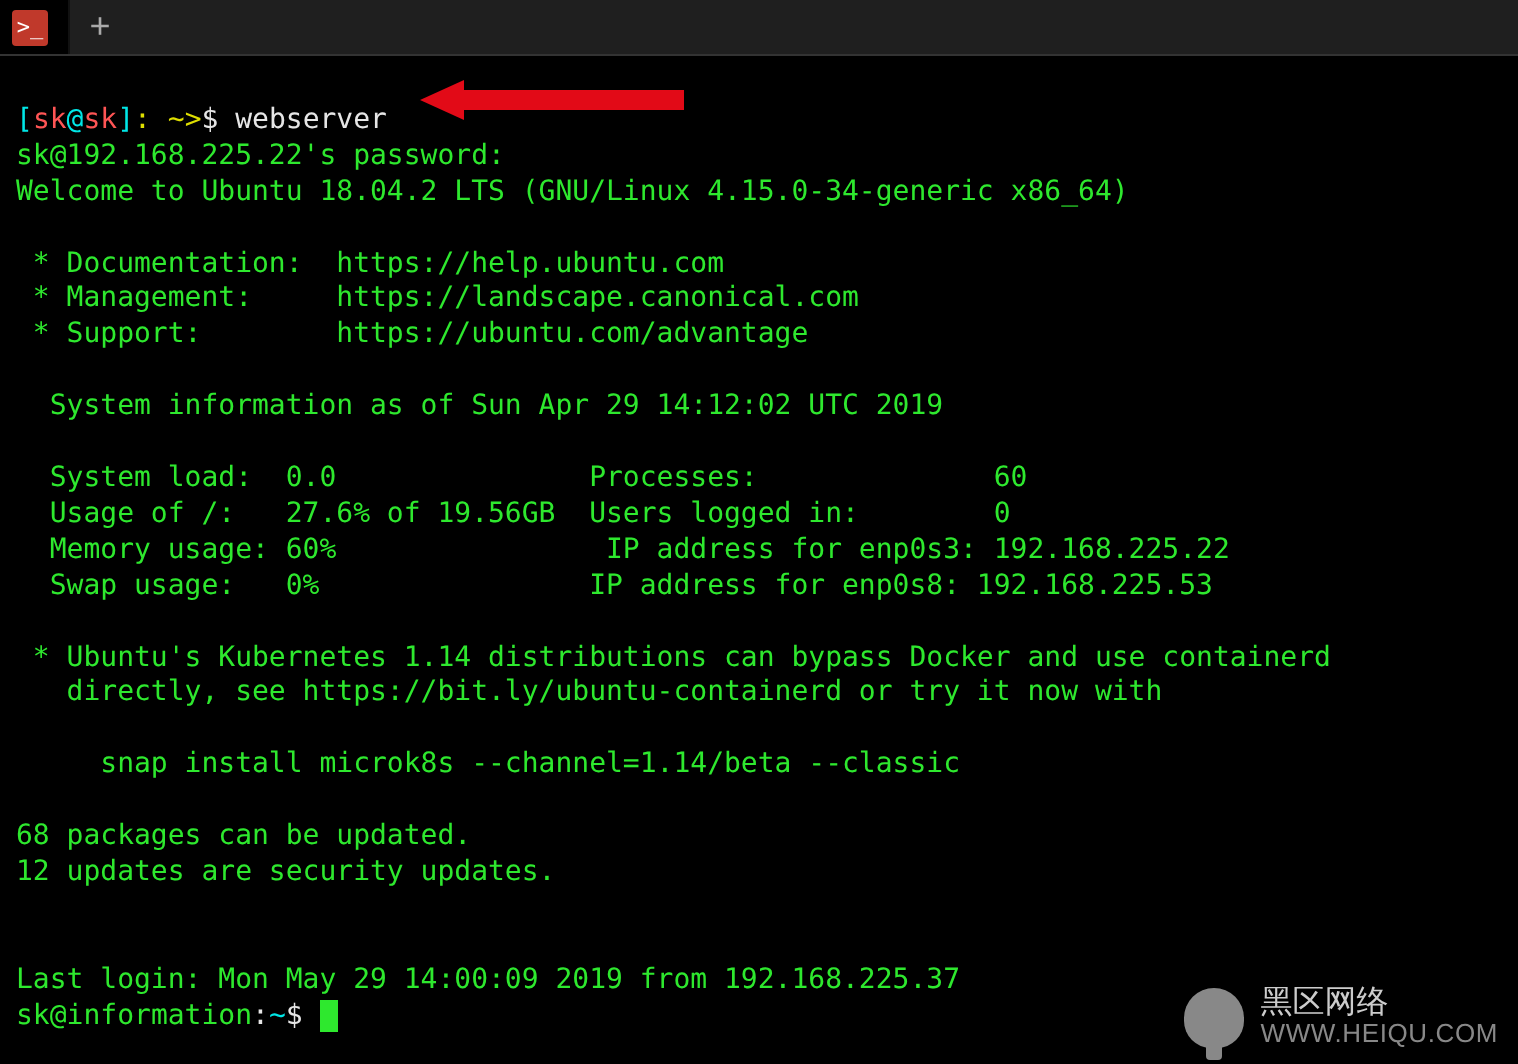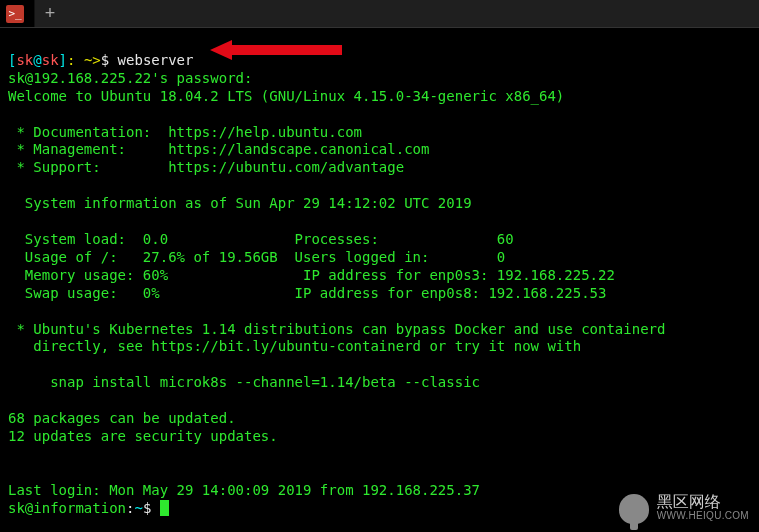--- a/index.html
+++ b/index.html
@@ -95,21 +95,21 @@
   .mushroom::after{
     content:"";
     position:absolute;
     width:8px;height:10px;
     background:#888;
     bottom:-6px;left:11px;
     border-radius:2px;
   }
   .wm-text { display:flex; flex-direction:column; line-height:1.05;}
   .wm-cn { font-size: 16px; color:#ccc;}
-  .wm-en { font-size: 10px; color:#888; letter-spacing:0.3px;}
+  .wm-en { font-size: 13px; color:#888; letter-spacing:0.3px;}
 </style>
 </head>
 <body>
 
 <div class="tabbar">
   <div class="tab active">
     <span class="tab-icon">&gt;_</span>
   </div>
   <div class="newtab">+</div>
 </div>

